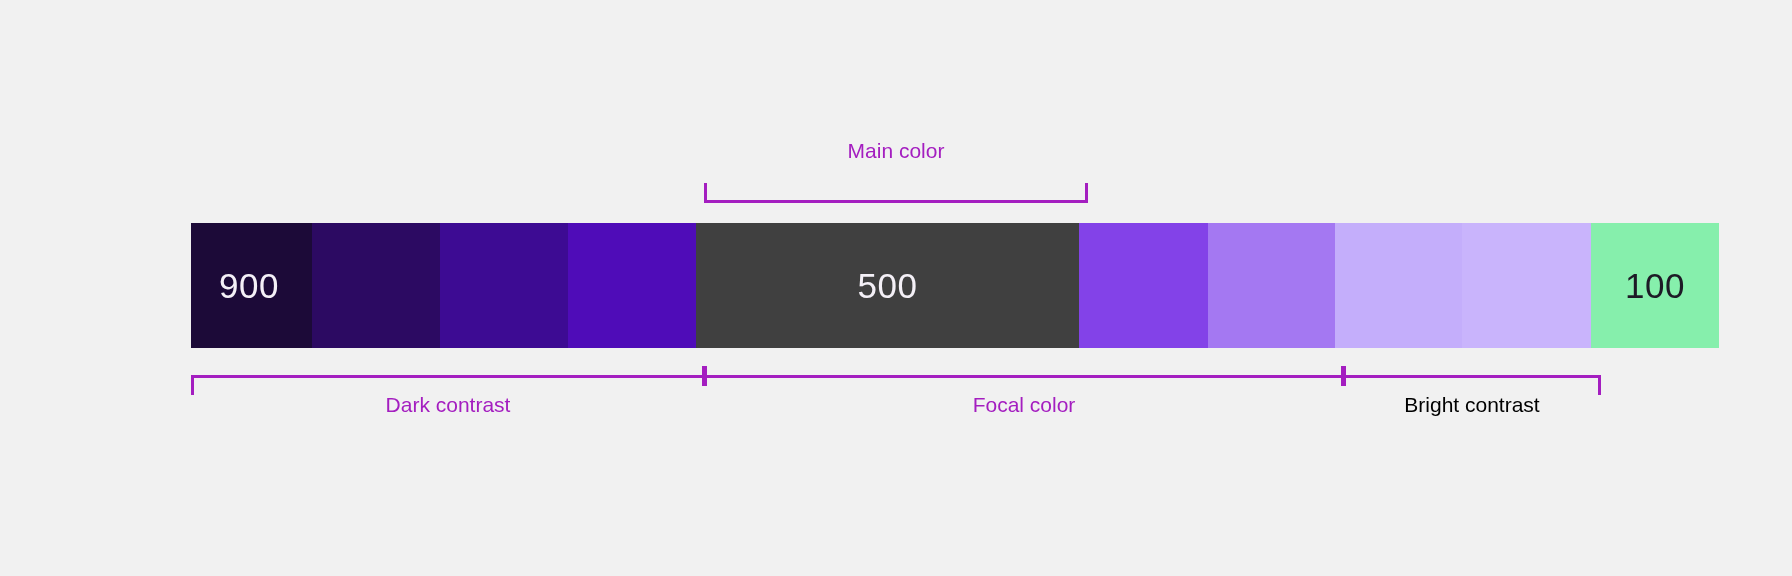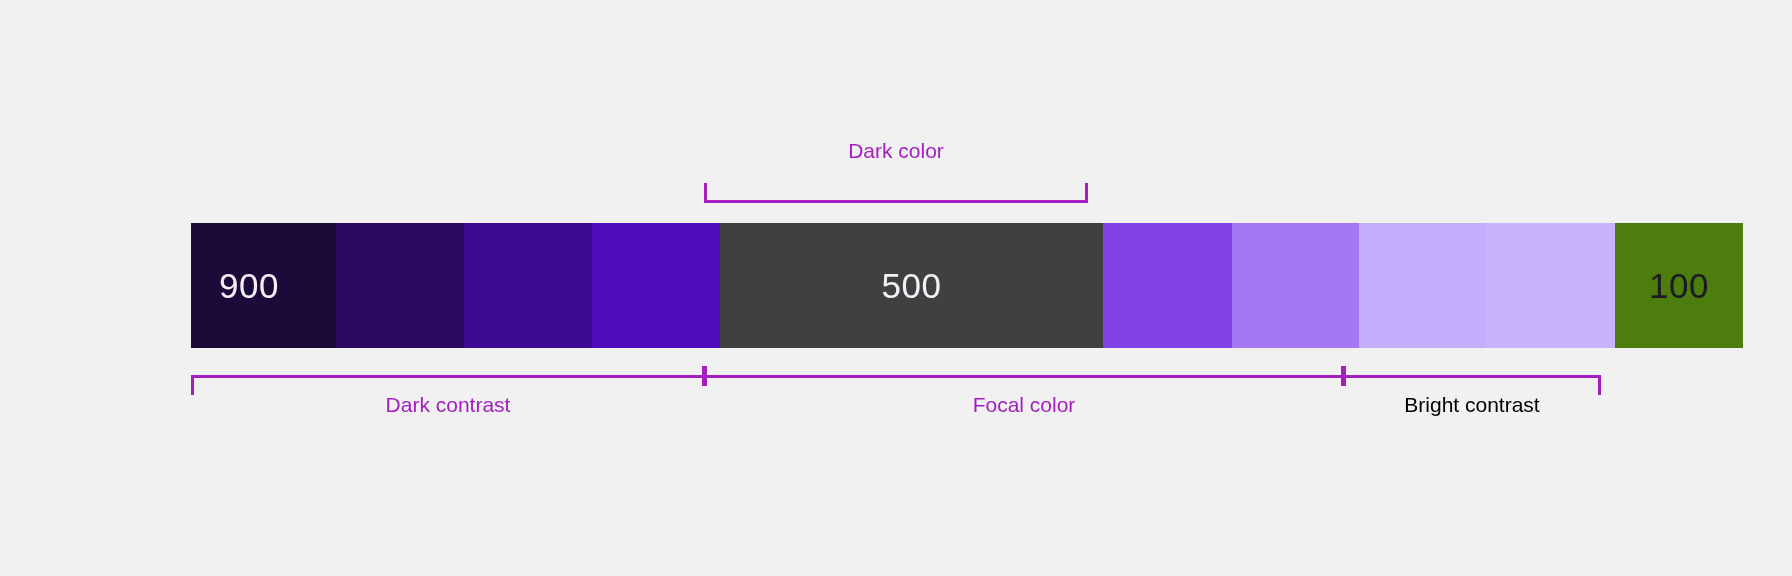--- a/index.html
+++ b/index.html
@@ -115,25 +115,25 @@
 </head>
 <body style="background: rgb(241, 241, 241);">
 
 <div id="diagram">
 
   <div class="bracket top" id="bracket-main">
     <span class="tick left" style="background: rgb(164, 30, 192);"></span>
     <span class="rule" style="background: rgb(164, 30, 192);"></span>
     <span class="tick right" style="background: rgb(164, 30, 192);"></span>
   </div>
-  <div class="annotation-label centered" id="label-main" style="color: rgb(164, 30, 192);">Dark color</div>
+  <div class="annotation-label centered" id="label-main" style="color: rgb(164, 30, 192);">Main color</div>
 
   <div class="swatch-strip">
 
-    <div class="swatch" style="width:145px; background:#1c0a38;justify-content:center;">
+    <div class="swatch" style="width:121px; background:#1c0a38;justify-content:center;">
       <span class="swatch-label lead on-dark">900</span>
     </div>
 
     <div class="swatch" style="width:128px; background:#2c0a62;">
       <span class="swatch-label on-dark"></span>
     </div>
 
     <div class="swatch" style="width:128px; background:#3d0b93;">
       <span class="swatch-label on-dark"></span>
     </div>
@@ -155,21 +155,21 @@
     </div>
 
     <div class="swatch" style="width:127px; background:#c4aefb;">
       <span class="swatch-label on-light"></span>
     </div>
 
     <div class="swatch" style="width:129px; background:#c9b4fc;">
       <span class="swatch-label on-light"></span>
     </div>
 
-    <div class="swatch" style="width:128px; background:#4d7c0f;">
+    <div class="swatch" style="width:128px; background:#86efac;">
       <span class="swatch-label on-light">100</span>
     </div>
 
   </div>
 
   <div class="bracket bottom" id="bracket-dark">
     <span class="tick left" style="background: rgb(164, 30, 192);"></span>
     <span class="rule" style="background: rgb(164, 30, 192);"></span>
     <span class="tick right mid" style="background: rgb(164, 30, 192);"></span>
   </div>

